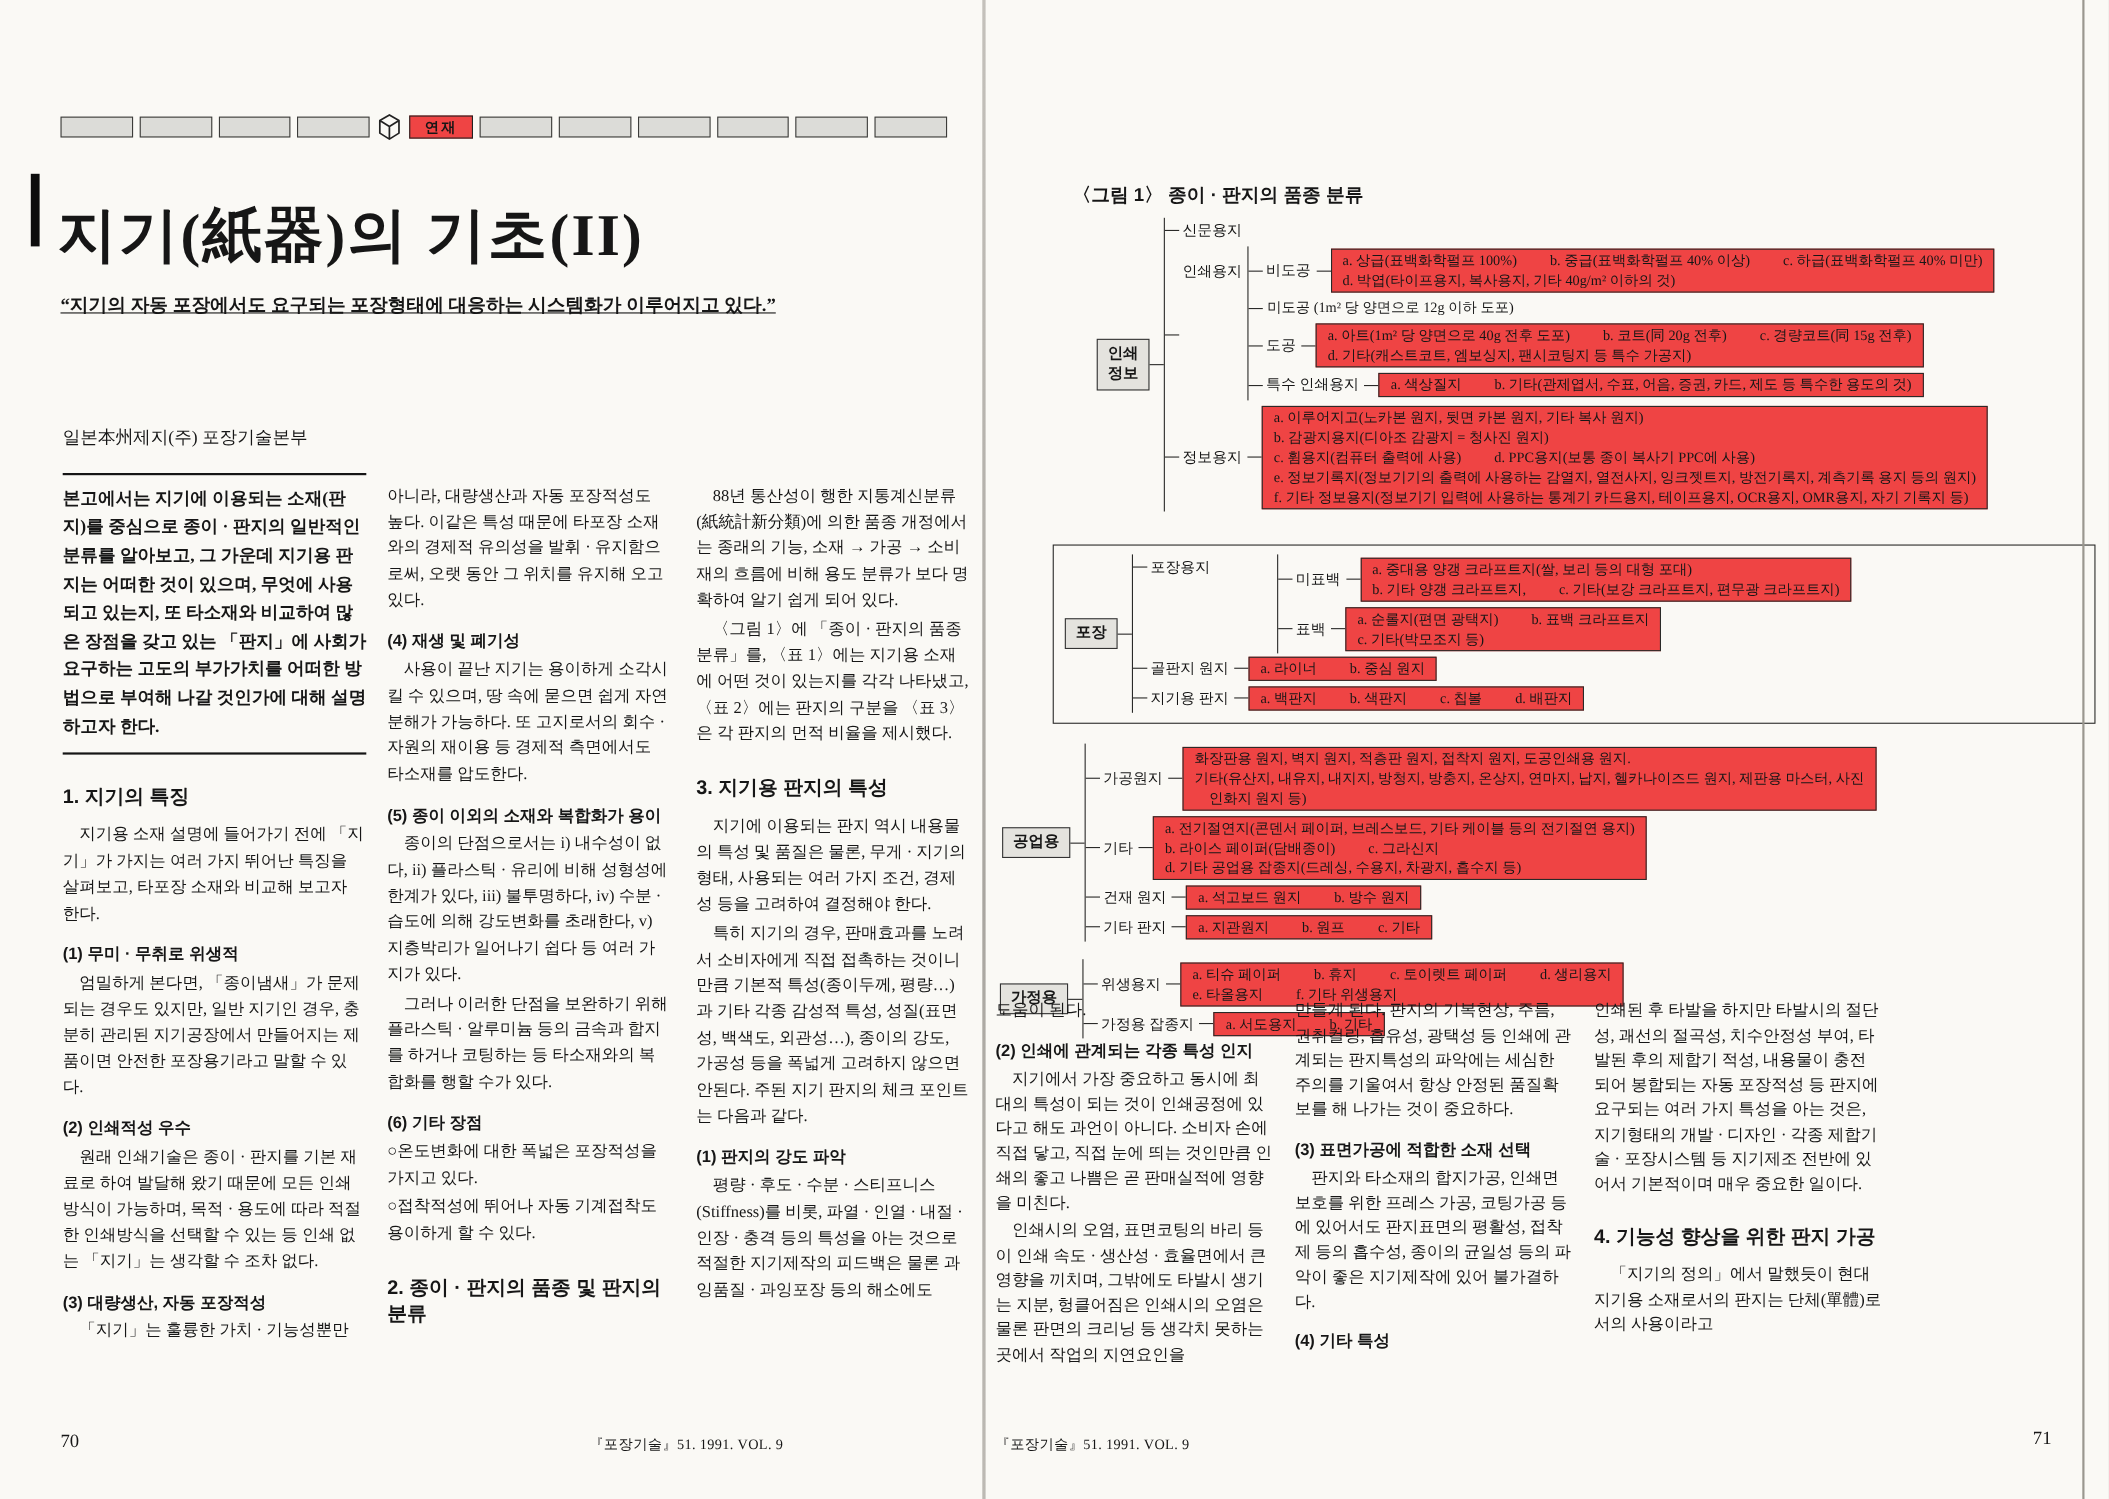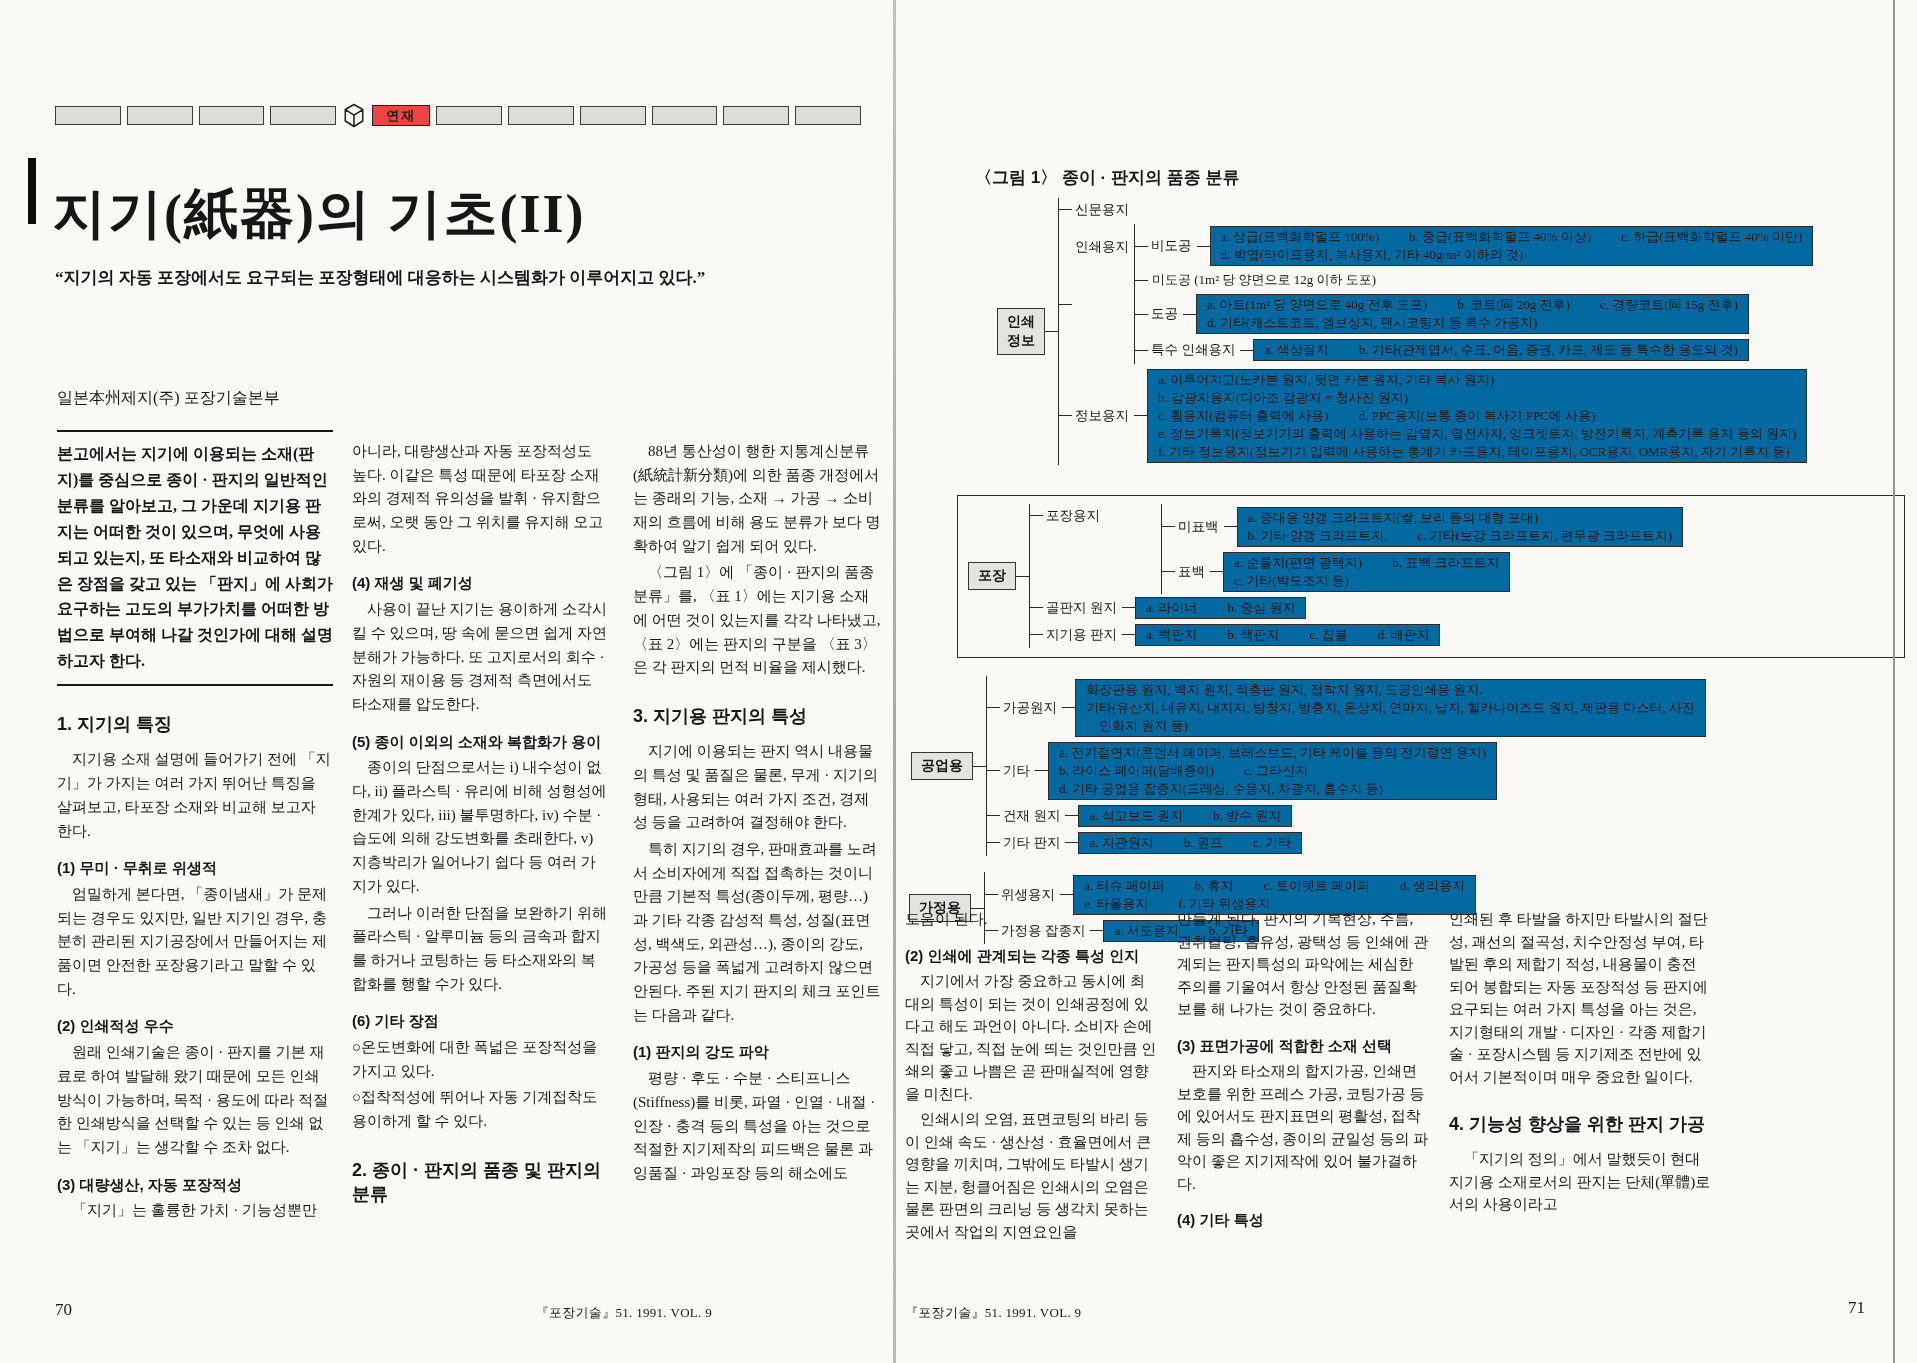--- a/index.html
+++ b/index.html
@@ -10,21 +10,21 @@
          color:var(--ink);font-family:"Liberation Serif","DejaVu Serif",serif;}
   
   .scan-mark{position:absolute;left:28px;top:158px;width:8px;height:66px;background:#0d0d0d;}
   .tabs{position: absolute;left:55px;top:104px;width:806px;height:22px;display:flex;gap:6px;align-items:center;}
   .tab{flex:1;height:17px;background:var(--tabfill);border:1.6px solid #3c3c3a;}
   .cube{flex:none;width:24px;height:24px;display:flex;align-items:center;justify-content:center;}
   .serial{flex:none;min-width:56px;height:19px;background:#ef4444;border:1.8px solid #222;
           display:flex;align-items:center;justify-content:center;
           font:700 13px/1 "Liberation Sans",sans-serif;letter-spacing:2px;}
   .title{position:absolute;left:52px;top:178px;font-size:54px;font-weight:600;letter-spacing:2px;white-space:nowrap;}
-  .subtitle{position:absolute;left:55px;top:266px;font-size:17px;font-weight:700;white-space:nowrap;}
+  .subtitle{position:absolute;left:55px;top:266px;font-size:17px;font-weight:700;white-space:nowrap;text-decoration:underline;}
   .byline{position:absolute;left:57px;top:388px;font-size:16px;}
   .col{position:absolute;color:var(--ink);}
   .col1{left:57px;top:430px;width:276px;}
   .col2{left:352px;top:440px;width:256px;}
   .col3{left:633px;top:440px;width:248px;}
   .rule{border-top:2.6px solid #151515;margin:0;}
   .intro{font-size:16px;font-weight:700;line-height:1.62;margin:9px 0 10px;}
   .b-p,.b-pn{font-size:15px;line-height:1.58;margin:0 0 3px;}
   .b-p{text-indent:1em;}
   .b-h3{font:700 15px/1.45 "Liberation Sans",sans-serif;margin:14px 0 4px;}
@@ -51,21 +51,21 @@
   .tgroup:nth-child(4){margin-left:4px;}
   .tgroup.framed{border:1.4px solid var(--line);padding:8px 12px 9px 10px;}
   .troot{background:var(--rootfill);border:1.4px solid #333;padding:4px 9px;flex:none;
          font-size:14px;line-height:1.3;text-align:center;font-weight:600;font-family:Liberation Mono, monospace;}
   .tstub{width:13px;border-top:1.4px solid var(--line);flex:none;align-self:center;}
   .tchildren{display:flex;flex-direction:column;min-width:0;}
   .tchildren.trunk{border-left:1.4px solid var(--line);}
   .tbranch{display:flex;align-items:center;margin:2.5px 0;}
   .tlabel{font-size:13.5px;white-space:nowrap;padding:0 5px 0 3px;flex:none;}
   .ttext{font-size:13px;white-space:nowrap;padding-left:4px;}
-  .tbox{border:1.3px solid var(--line);padding:1px 10px;background:#0369a1;}
+  .tbox{border:1.3px solid var(--line);padding:1px 10px;background:#ef4444;}
   .tline{white-space:nowrap;line-height:18px;font-size:13px;}
   .titem{white-space:pre;}
   .titem + .titem{margin-left:30px;}
   .tbranch.top{align-items:flex-start;}
   .tbranch.top > .tstub{margin-top:22px;}
   .tbranch.top > .tlabel{margin-top:14px;}
   .tindent{margin-left:56px;}
   .townouter{display:flex;flex-direction:row;align-items:flex-start;}
 </style>
 </head>

